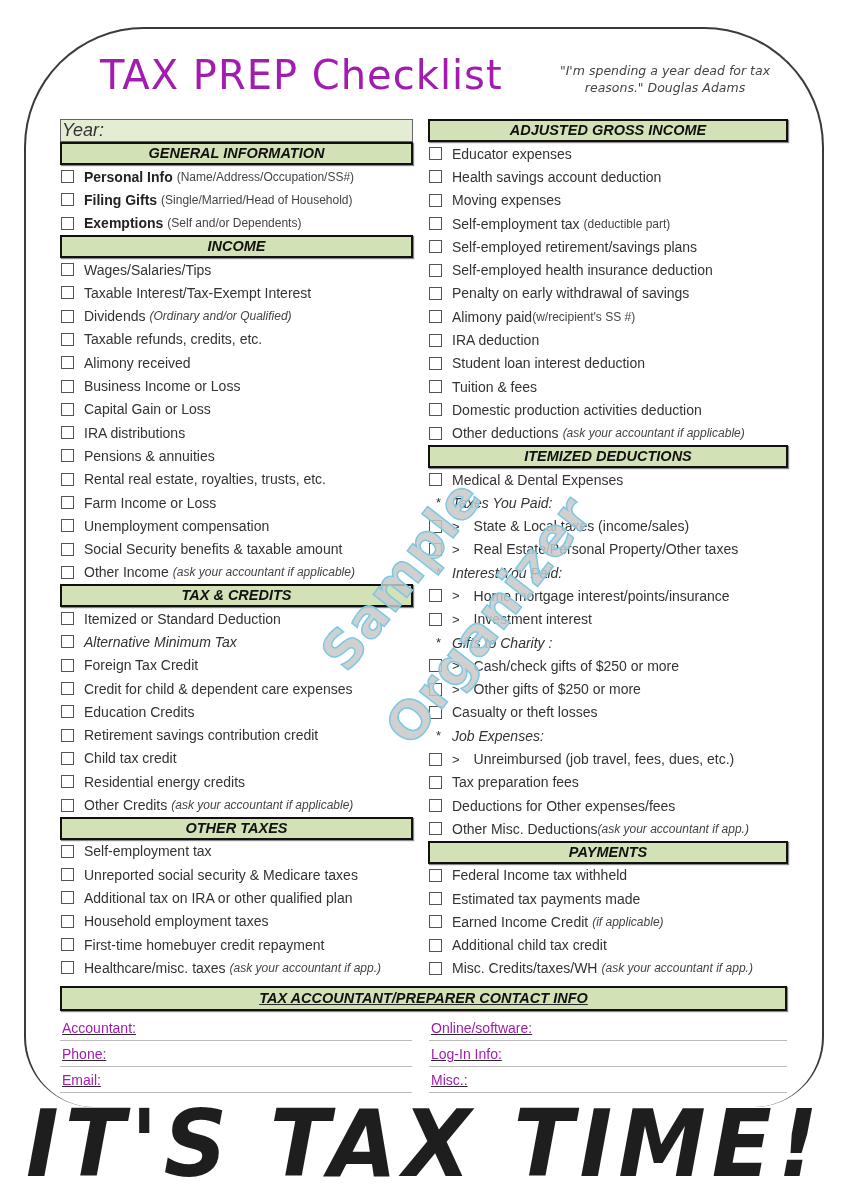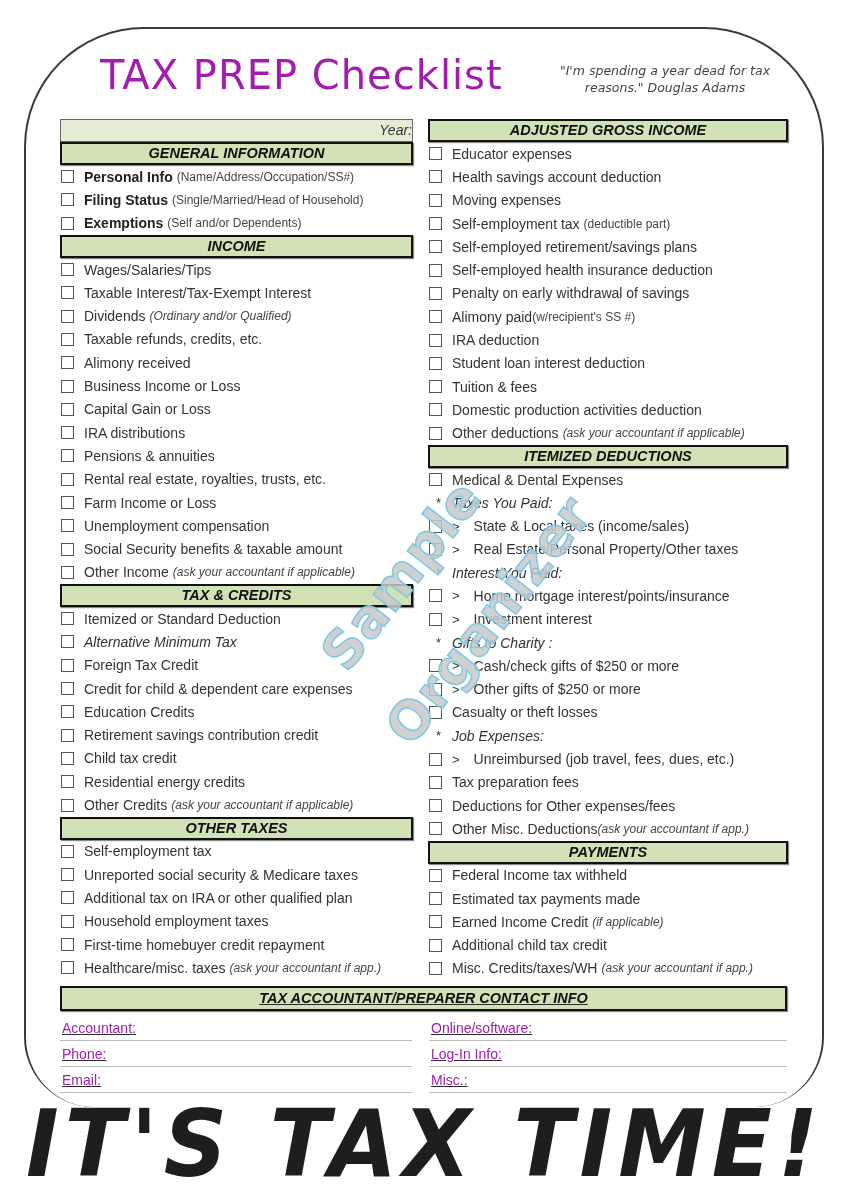--- a/index.html
+++ b/index.html
@@ -21,21 +21,21 @@
     font-size: 12.5px; font-style: italic; color: #444; line-height: 17px;
     font-family: "DejaVu Sans", sans-serif;
   }
 
   .col { position: absolute; top: 119px; }
   .col.left { left: 60px; width: 353px; }
   .col.right { left: 428px; width: 360px; }
 
   .year-bar {
     height: 23px; background: #e4edd4; border: 1px solid #666;
-    font-style: italic; font-size: 14px; padding-left: 20px; line-height: 21px; color: #333; text-align: right;
+    font-style: italic; font-size: 18px; padding-left: 1px; line-height: 21px; color: #333;
   }
   .section-head {
     height: 23px; background: #d3e2b6; border: 2.5px solid #111;
     text-align: center; font-weight: bold; font-style: italic; font-size: 14.5px;
     line-height: 18px; color: #111; box-shadow: 1px 1px 1px #888;
   }
   .item {
     height: 23.3px; display: flex; align-items: center; font-size: 14px; color: #333;
     white-space: nowrap; overflow: hidden;
   }
@@ -96,21 +96,21 @@
 
   <div class="section-head">GENERAL INFORMATION</div>
   <div id="gen-list">
       <div class="item">
         <span class="cb"></span>
         <span class="label-bold">Personal Info</span>
         <span class="note">(Name/Address/Occupation/SS#)</span>
       </div>
       <div class="item">
         <span class="cb"></span>
-        <span class="label-bold">Filing Status</span>
+        <span class="label-bold">Filing Gifts</span>
         <span class="note">(Single/Married/Head of Household)</span>
       </div>
       <div class="item">
         <span class="cb"></span>
         <span class="label-bold">Exemptions</span>
         <span class="note">(Self and/or Dependents)</span>
       </div>
     </div>
 
   <div class="section-head">INCOME</div>

